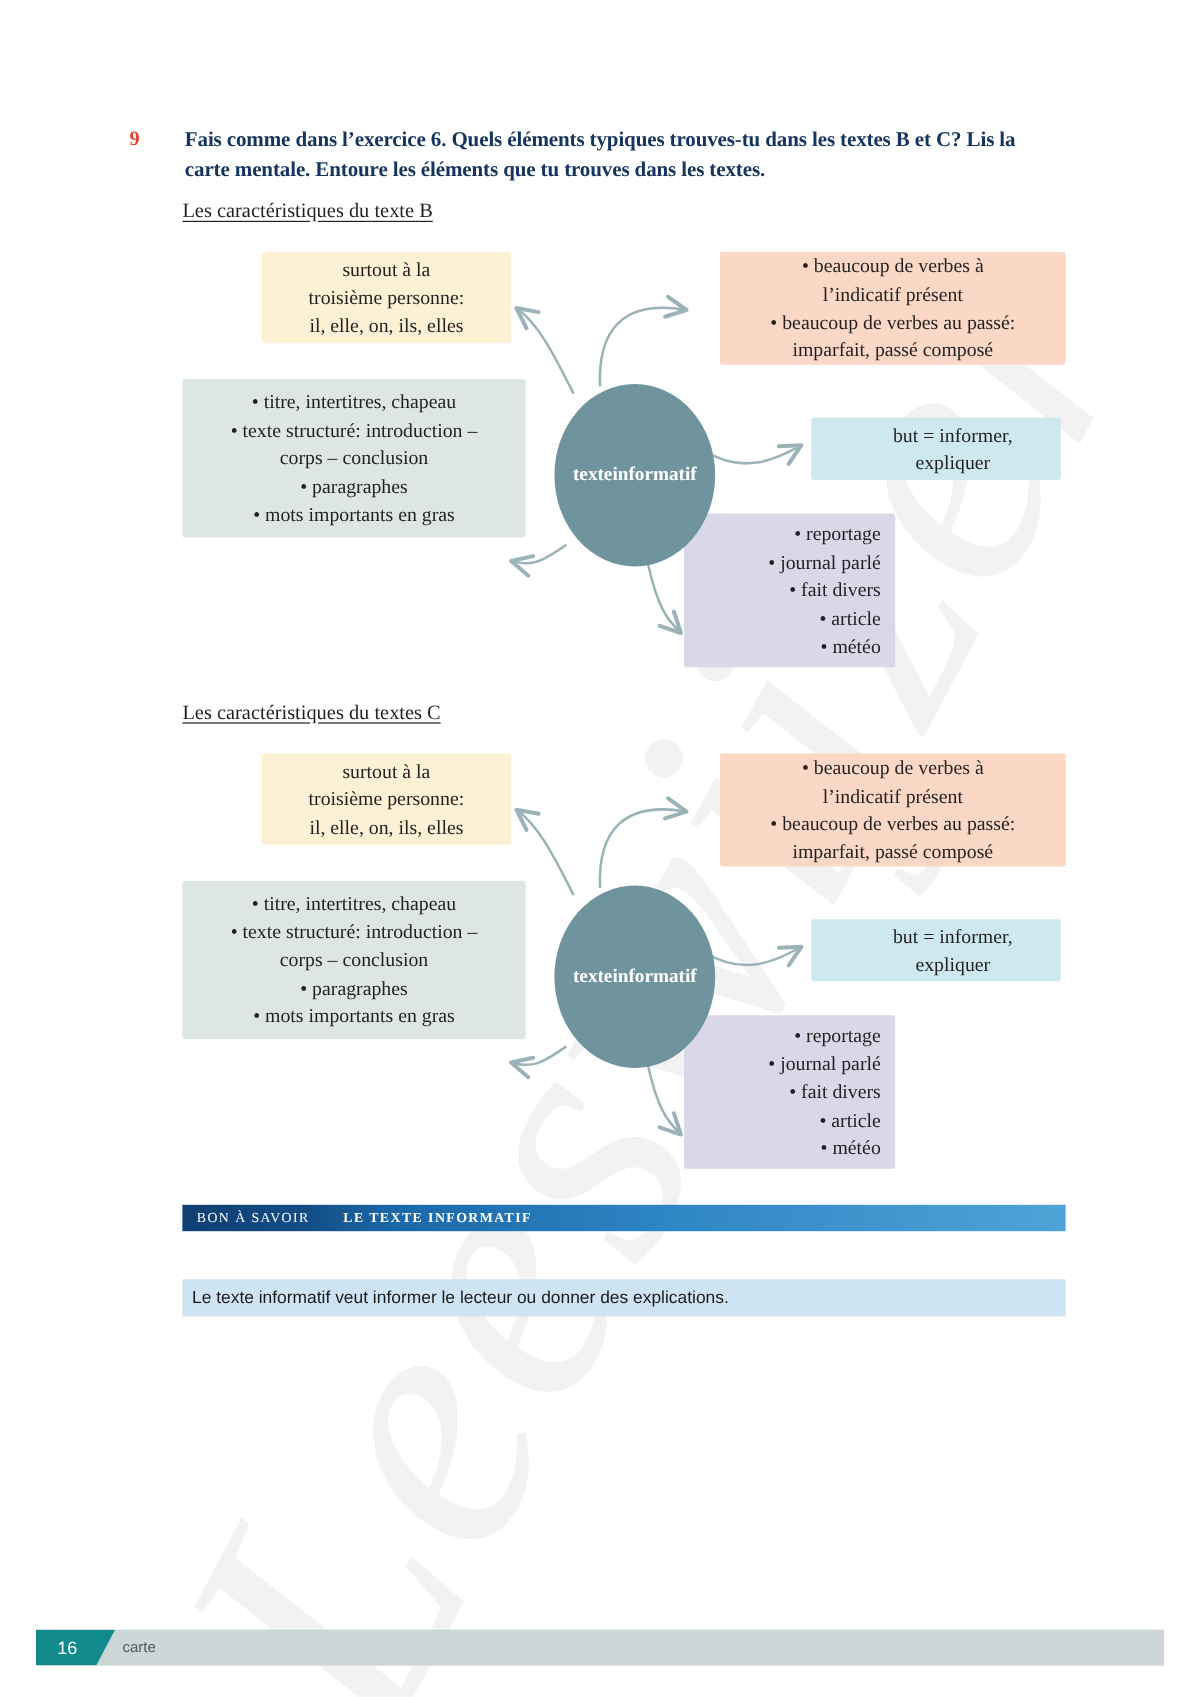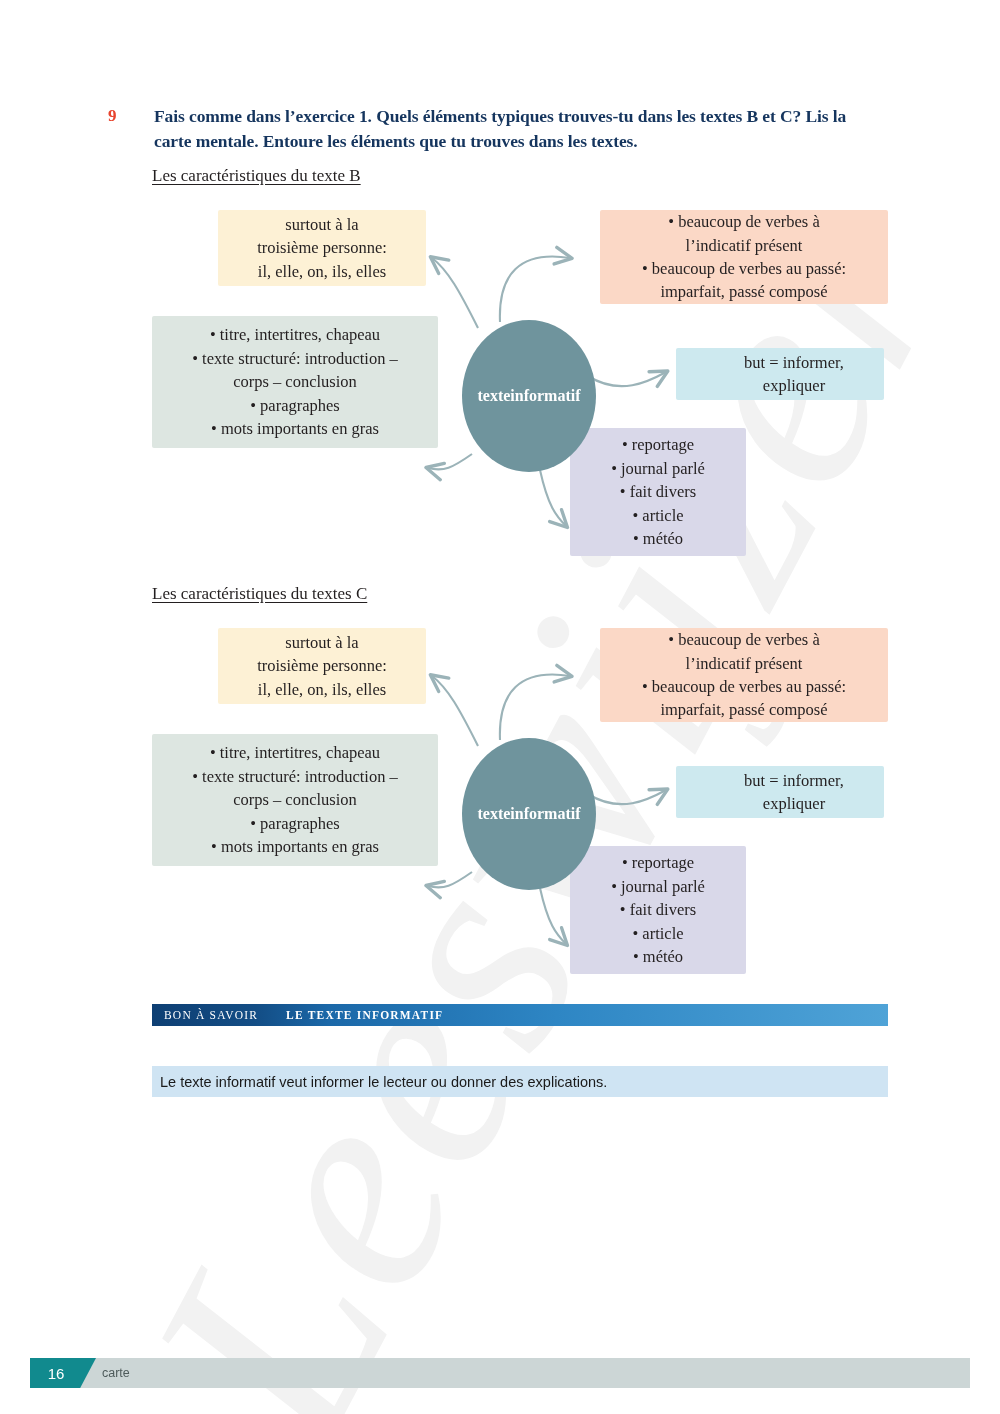--- a/index.html
+++ b/index.html
@@ -84,21 +84,21 @@
     display: flex;
     flex-direction: column;
     justify-content: center;
   }
   .node .ln { display: block; white-space: nowrap; }
 
   .n-person { left: 218px; top: 14px;  width: 208px; height: 76px;  background: #fdf1d5; }
   .n-struct { left: 152px; top: 120px; width: 286px; height: 132px; background: #dde6e1; }
   .n-verbs  { left: 600px; top: 14px;  width: 288px; height: 94px;  background: #fbd8c6; }
   .n-goal   { left: 676px; top: 152px; width: 208px; height: 52px;  background: #cde9ef; padding-left: 40px; }
-  .n-types  { left: 570px; top: 232px; width: 176px; height: 128px; background: #d9d8e9; }
+  .n-types  { left: 570px; top: 232px; width: 176px; height: 128px; background: #d9d8e9; text-align: right; }
 
   .n-struct .ln, .n-verbs .ln, .n-types .ln { white-space: nowrap; }
 
   .circle {
     position: absolute;
     left: 462px; top: 124px;
     width: 134px; height: 152px;
     border-radius: 50%;
     background: #6f949d;
     color: #ffffff;
@@ -183,21 +183,21 @@
 <body>
 
 <div class="watermark">
   <span>Leeswijzer</span>
 </div>
 
 <div class="page">
 
   <div class="ex-wrap">
     <div class="ex-num">9</div>
-    <div class="ex-text">Fais comme dans l’exercice 1. Quels éléments typiques trouves-tu dans les textes B et C? Lis la carte mentale. Entoure les éléments que tu trouves dans les textes.</div>
+    <div class="ex-text">Fais comme dans l’exercice 6. Quels éléments typiques trouves-tu dans les textes B et C? Lis la carte mentale. Entoure les éléments que tu trouves dans les textes.</div>
   </div>
 
   <div class="sub-title" id="subtitle-b">Les caractéristiques du texte B</div>
   <div class="sub-title" id="subtitle-c">Les caractéristiques du textes C</div>
 
   <div class="map" id="map-b">
     <svg class="arrows" viewBox="0 0 1000 370">
       <defs>
         <marker id="ah-b" markerWidth="11" markerHeight="11" refX="8" refY="5" orient="auto">
           <path d="M1,1 L9,5 L1,9" fill="none" stroke="#9bb3b8" stroke-width="1.6" stroke-linecap="round" stroke-linejoin="round"></path>

